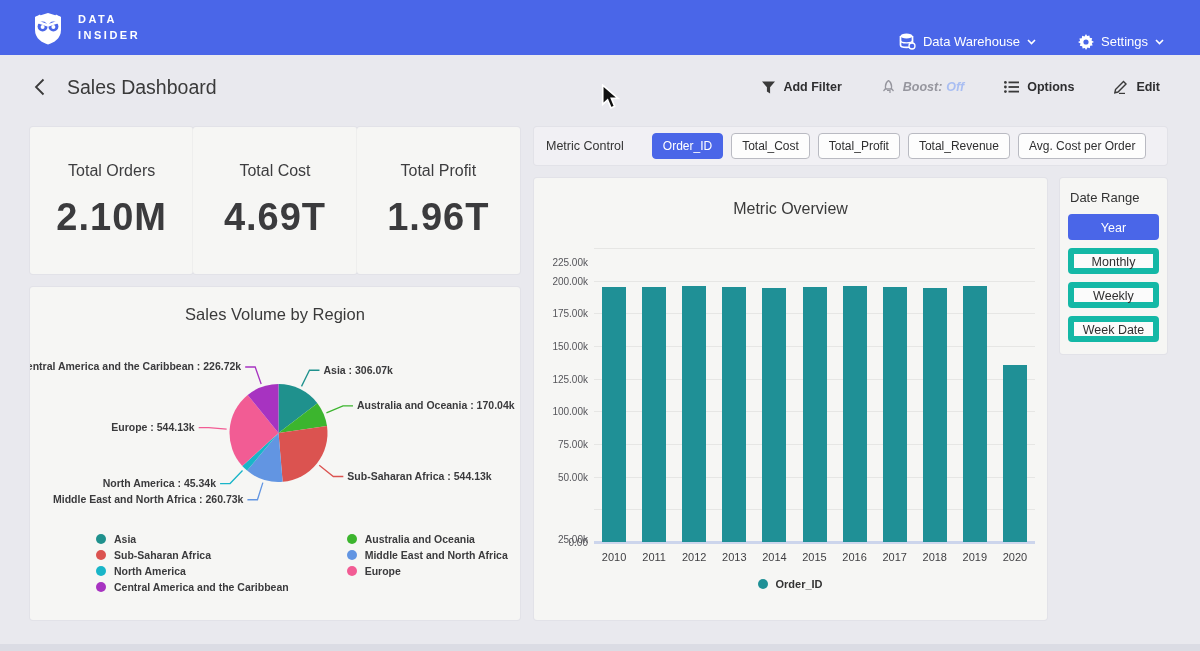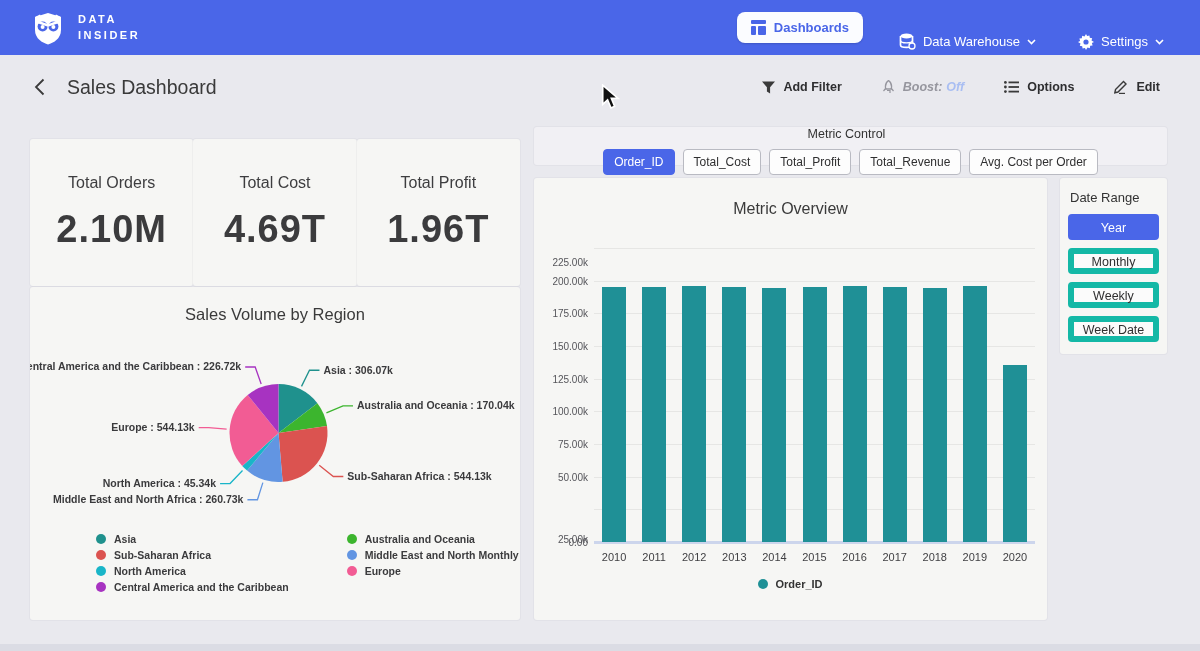--- a/index.html
+++ b/index.html
@@ -22,27 +22,27 @@
   .page-title { font-size:19.5px; font-weight:500; color:#3a3a3a; margin-left:16px; }
   .header-actions { margin-left:auto; display:flex; align-items:center; gap:28px; }
   .h-action { display:flex; align-items:center; gap:8px; font-size:12.5px; font-weight:600; color:#2e2e30; background:none; border:none; cursor:pointer; }
   .h-action.dim { color:#96969e; cursor:default;font-style:italic; }
   .boost-off { color:var(--boost-off); }
 
   
   .card { position:absolute; background:#f6f6f4; border-radius:3px; box-shadow:0 0 0 1px rgba(120,120,140,.06); }
 
   
-  .kpi-row { position:absolute; left:30px; top:139px; width:490px; display:grid; grid-template-columns:1fr 1fr 1fr; }
+  .kpi-row { position:absolute; left:30px; top:127px; width:490px; display:grid; grid-template-columns:1fr 1fr 1fr; }
   .kpi-card { position:relative; height:147px; background:#f6f6f4; border-radius:3px; box-shadow:0 0 0 1px rgba(120,120,140,.06); display:flex; flex-direction:column; align-items:center; justify-content:center; gap:16px; }
   .kpi-label { font-size:16px; font-weight:500; color:#3d3d3f; }
   .kpi-value { font-size:38px; font-weight:700; color:#3b3b3d; letter-spacing:1px; }
 
   
-  .metric-bar { left:534px; top:127px; width:633px; height:38px; background:#f1f0f4; display:flex; align-items:center; padding:0 12px; gap:8px;flex-direction:column; }
+  .metric-bar { left:534px; top:127px; width:633px; height:38px; background:#f1f0f4; display:flex; align-items:center; padding:0 12px; gap:20px; }
   .metric-label { font-size:12.5px; font-weight:500; color:#333; margin-right:8px; }
   .chip { font-size:12px; color:#2f2f30; background:#fdfdfd; border:1px solid #b9bac2; border-radius:4px; padding:5px 10px; cursor:pointer; font-family:inherit; }
   .chip.selected { background:var(--accent); border-color:var(--accent); color:#fff; }
 
   
   .chart-card { left:534px; top:178px; width:513px; height:442px; }
   .chart-title { position:absolute; top:22px; left:0; width:100%; text-align:center; font-size:16px; font-weight:500; color:#3a3a3a; }
   .gridline { position:absolute; height:1px; background:#e6e6e4; }
   .gridline.baseline { height:3px; background:#ccd5ec; }
   .ytick { position:absolute; width:54px; text-align:right; font-size:10px; color:#55555a; transform:translateY(-50%); }
@@ -89,30 +89,20 @@
           <circle cx="23.4" cy="17" r="2" fill="#fff"></circle>
           <path d="M8 12 L18 15.5 L28 12" stroke="#fff" stroke-width="2.5" fill="none"></path>
         </svg>
       </span>
       <span class="brand-text">
         <span>DATA</span><br>
         <span>INSIDER</span>
       </span>
     </div>
     <div class="nav-right">
-      <button class="nav-pill">
-        <span style="display:flex;">
-          <svg width="15" height="15" viewBox="0 0 15 15">
-            <rect x="0" y="0" width="15" height="4" rx="1" fill="var(--accent)"></rect>
-            <rect x="0" y="6" width="5" height="9" rx="1" fill="var(--accent)"></rect>
-            <rect x="7" y="6" width="8" height="9" rx="1" fill="var(--accent)"></rect>
-          </svg>
-        </span>
-        <span>Dashboards</span>
-      </button>
       <button class="nav-item">
         <span style="display:flex;">
           <svg width="17" height="17" viewBox="0 0 17 17">
             <ellipse cx="7.5" cy="3" rx="6" ry="2.4" fill="#fff"></ellipse>
             <path d="M1.5 3 v9 c0 1.4 2.7 2.4 6 2.4 s6 -1 6 -2.4 v-9" fill="none" stroke="#fff" stroke-width="1.7"></path>
             <path d="M1.5 7.5 c0 1.4 2.7 2.4 6 2.4 s6 -1 6 -2.4" fill="none" stroke="#fff" stroke-width="1.4"></path>
             <circle cx="13" cy="13" r="3" fill="var(--accent)" stroke="#fff" stroke-width="1.3"></circle>
           </svg>
         </span>
         <span>Data Warehouse</span>
@@ -296,21 +286,21 @@
         <div class="pie-legend-item">
           <div class="pie-legend-dot" style="background: rgb(167, 51, 193);"></div>
           <div class="pie-legend-label">Central America and the Caribbean</div>
         </div>
         <div class="pie-legend-item">
           <div class="pie-legend-dot" style="background: rgb(60, 181, 46);"></div>
           <div class="pie-legend-label">Australia and Oceania</div>
         </div>
         <div class="pie-legend-item">
           <div class="pie-legend-dot" style="background: rgb(98, 149, 226);"></div>
-          <div class="pie-legend-label">Middle East and North Monthly</div>
+          <div class="pie-legend-label">Middle East and North Africa</div>
         </div>
         <div class="pie-legend-item">
           <div class="pie-legend-dot" style="background: rgb(242, 92, 148);"></div>
           <div class="pie-legend-label">Europe</div>
         </div>
       </div>
   </div>
 
   <div class="card date-card">
     <div class="date-label">Date Range</div>

